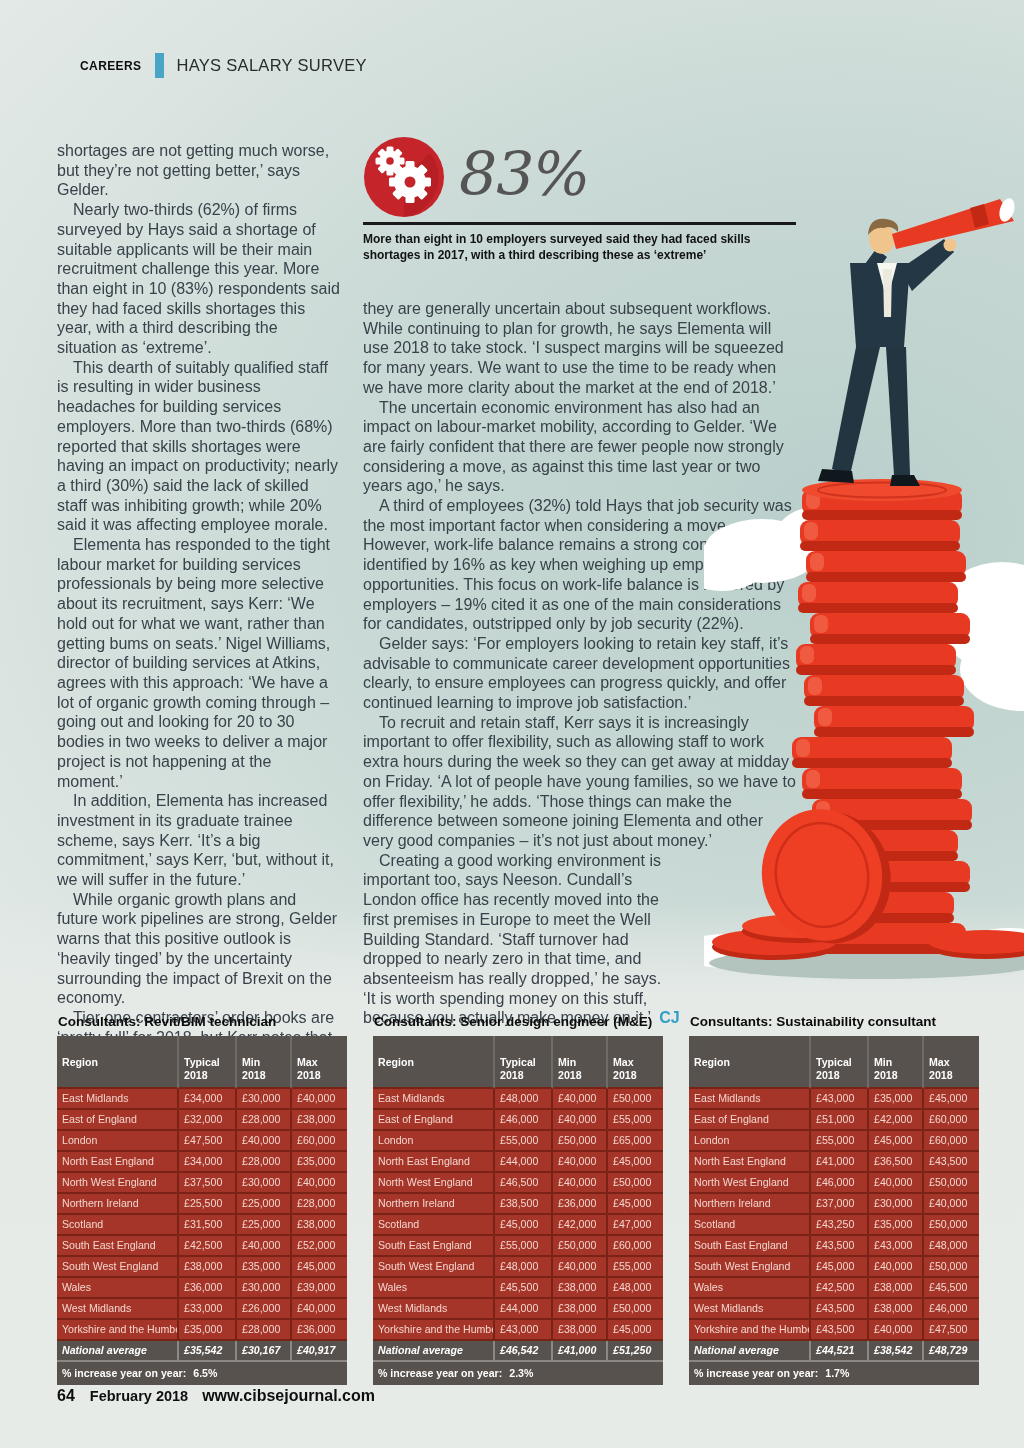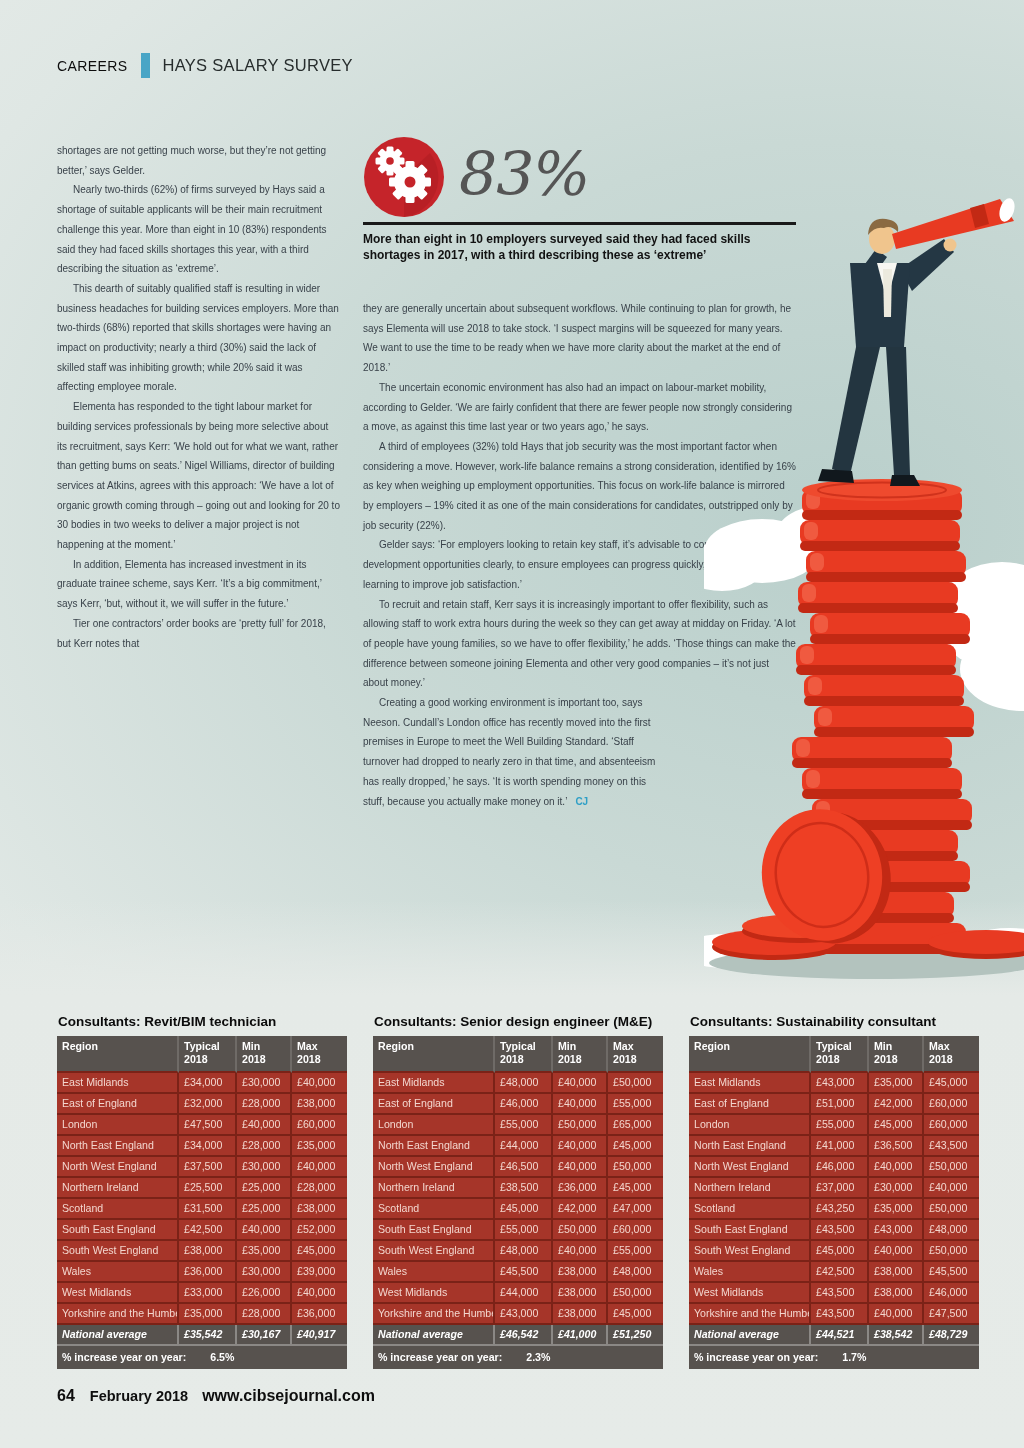--- a/index.html
+++ b/index.html
@@ -6,26 +6,26 @@
   body{font-family:"Liberation Sans",sans-serif;}
   .page{
     position:relative;width:1024px;height:1448px;overflow:hidden;
     background:
       linear-gradient(180deg, rgba(229,234,231,0) 0px, rgba(229,234,231,0) 900px, #e5eae7 995px, #e6ebe8 1448px),
       radial-gradient(1250px 950px at 82% 36%, #b9cfcb 0%, #c9d9d5 40%, #dfe7e4 78%, #e7ece9 100%);
   }
 
   
   .mag-header{position:absolute;left:57px;top:53px;display:flex;align-items:center;}
-  .kicker{font-weight:normal;font-size:14px;letter-spacing:.4px;color:#0d0d0d;}
+  .kicker{font-weight:bold;font-size:12px;letter-spacing:.4px;color:#0d0d0d;margin-left:23px;}
   .kicker-bar{width:9px;height:25px;background:#49a5c6;margin:0 12px 0 14px;}
   .section-title{font-size:16.5px;color:#272d2d;letter-spacing:.3px;}
 
   
-  .col{position:absolute;font-size:10px;line-height:19.7px;color:#39424a;}
+  .col{position:absolute;font-size:16px;line-height:19.7px;color:#39424a;}
   .col p{margin:0;text-indent:16px;}
   .col p.noindent{text-indent:0;}
   .col-left{left:57px;top:141px;width:284px;}
   .col-right{left:363px;top:299px;width:433px;}
   .cj-mark{color:#2f9fc6;font-weight:bold;margin-left:8px;}
   .coin-float{float:right;width:132px;height:95px;margin-top:58px;}
 
   
   .stat-block{position:absolute;left:363px;top:136px;width:433px;}
   .stat-row{display:flex;align-items:flex-start;}
@@ -36,32 +36,32 @@
 
   
   .illustration{position:absolute;right:0;top:198px;width:320px;height:792px;}
 
   
   .tables{position:absolute;left:57px;top:1014px;display:grid;grid-template-columns:repeat(3,290px);column-gap:26px;}
   .tbl-title{font-size:13.5px;font-weight:bold;color:#0b0b0b;margin:0 0 7px 1px;}
   table.salary{width:290px;border-collapse:separate;border-spacing:0;font-size:10.6px;table-layout:fixed;}
   table.salary th{
     background:#57524e;color:#fff;text-align:left;font-weight:bold;
-    padding:4px 3px 5px 5px;white-space:pre-line;line-height:1.22;
+    padding:20px 3px 5px 5px;white-space:pre-line;line-height:1.22;
     border-right:2px solid #6f6b67;border-bottom:2px solid #7b2217;vertical-align:top;}
   table.salary td{
     background:#a63529;color:#f3d6ce;padding:3px 3px 4px 5px;
     border-right:2px solid #7b2217;border-bottom:2px solid #7b2217;
     white-space:nowrap;overflow:hidden;}
   table.salary th:last-child, table.salary td:last-child{border-right:none;}
   table.salary tr.natavg td{background:#57524e;color:#fff;font-weight:bold;
     border-right:2px solid #8b8885;border-bottom:2px solid #8b8885;font-style:italic;}
   table.salary tr.natavg td:last-child{border-right:none;}
   table.salary tr.increase td{background:#57524e;color:#fff;font-weight:bold;border:none;padding:5px 5px 6px;}
-  table.salary tr.increase .val{margin-left:24px;}
+  table.salary tr.increase .val{margin-left:7px;}
 
   
   .page-footer{position:absolute;left:57px;top:1387px;display:flex;align-items:baseline;color:#0e0e0e;}
   .page-num{font-size:16px;font-weight:bold;}
   .footer-date{font-size:14.5px;font-weight:bold;margin-left:15px;}
   .footer-site{font-size:16px;font-weight:bold;margin-left:14px;}
 </style>
 </head>
 <body>
 
@@ -72,20 +72,21 @@
     <span class="kicker-bar"></span>
     <span class="section-title">HAYS SALARY SURVEY</span>
   </div>
 
   <div class="col col-left">
       <p class="noindent">shortages are not getting much worse, but they’re not getting better,’ says Gelder.</p>
       <p>Nearly two-thirds (62%) of firms surveyed by Hays said a shortage of suitable applicants will be their main recruitment challenge this year. More than eight in 10 (83%) respondents said they had faced skills shortages this year, with a third describing the situation as ‘extreme’.</p>
       <p>This dearth of suitably qualified staff is resulting in wider business headaches for building services employers. More than two-thirds (68%) reported that skills shortages were having an impact on productivity; nearly a third (30%) said the lack of skilled staff was inhibiting growth; while 20% said it was affecting employee morale.</p>
       <p>Elementa has responded to the tight labour market for building services professionals by being more selective about its recruitment, says Kerr: ‘We hold out for what we want, rather than getting bums on seats.’ Nigel Williams, director of building services at Atkins, agrees with this approach: ‘We have a lot of organic growth coming through – going out and looking for 20 to 30 bodies in two weeks to deliver a major project is not happening at the moment.’</p>
       <p>In addition, Elementa has increased investment in its graduate trainee scheme, says Kerr. ‘It’s a big commitment,’ says Kerr, ‘but, without it, we will suffer in the future.’</p>
+      <p>While organic growth plans and future work pipelines are strong, Gelder warns that this positive outlook is ‘heavily tinged’ by the uncertainty surrounding the impact of Brexit on the economy.</p>
       <p>Tier one contractors’ order books are ‘pretty full’ for 2018, but Kerr notes that</p>
     </div>
 
   <div class="stat-block">
     <div class="stat-row">
       <svg id="gears-svg" width="82" height="82" viewBox="0 0 82 82">
         <circle cx="41" cy="41" r="40" fill="#c5242a"></circle>
         <path d="M67 17 A40 40 0 0 1 41 81 L41 41 Z" fill="#a81b20" opacity="0.45"></path>
         <g id="gears-g">
             <rect x="42.5" y="25" width="9" height="11" rx="1.5" fill="#fff" transform="rotate(0 47 46)"></rect>

